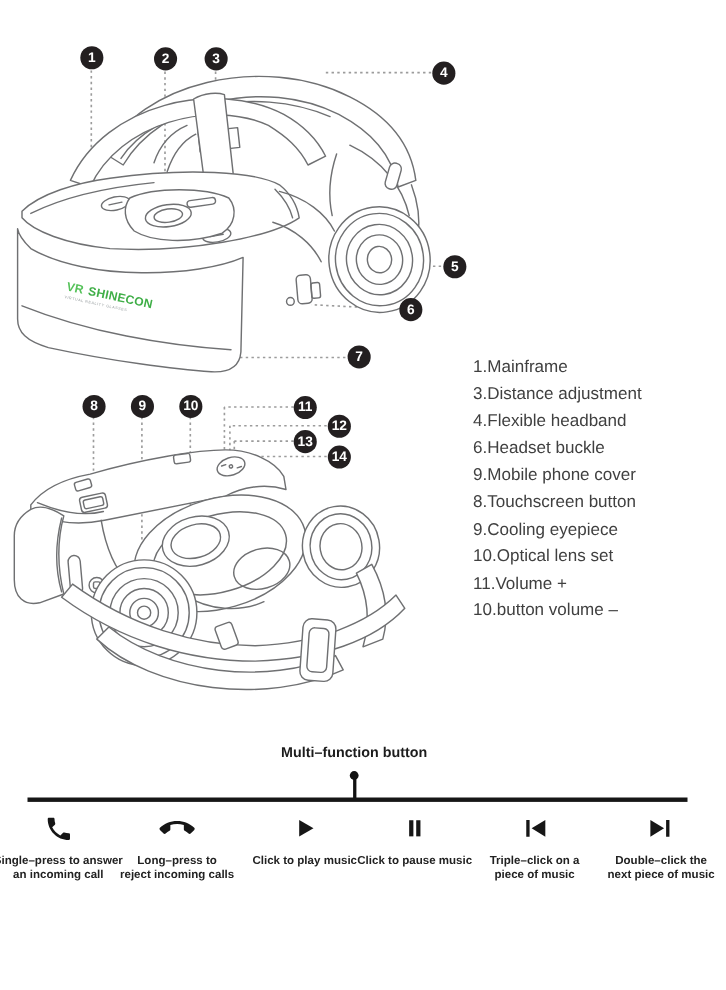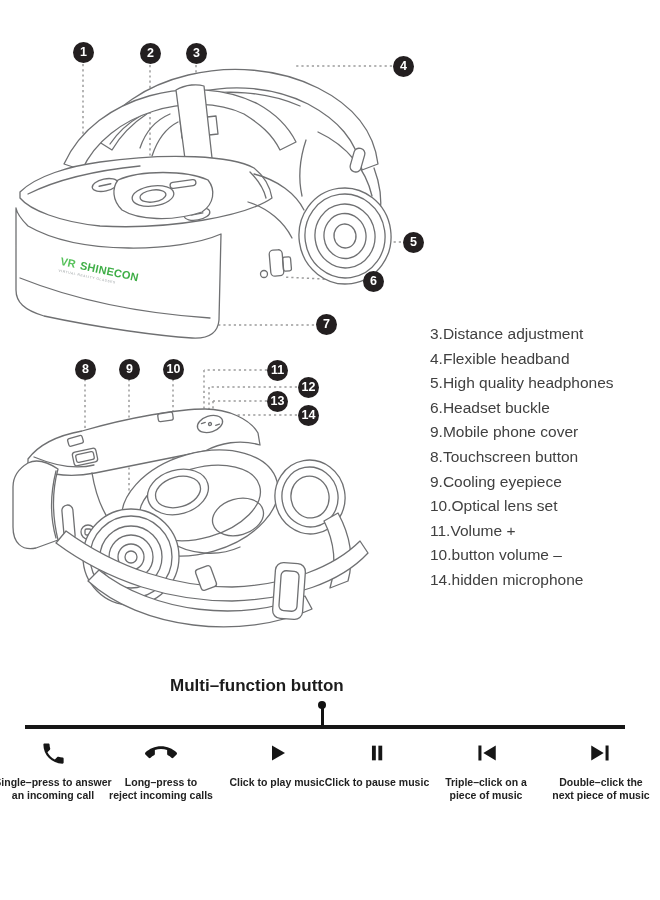--- a/index.html
+++ b/index.html
@@ -12,22 +12,22 @@
   .callout{position:absolute;width:21px;height:21px;border-radius:50%;background:#231f20;
            color:#fff;font-weight:bold;font-size:12.5px;line-height:21px;text-align:center;}
   .parts-list{position:absolute;left:430px;top:325px;margin:0;padding:0;list-style:none;}
   .parts-list li{height:24.6px;font-size:15.5px;color:#404040;white-space:nowrap;}
   .logo{position:absolute;left:62px;top:254px;transform:rotate(12deg);transform-origin:left top;
         line-height:11px;white-space:nowrap;}
   .logo .vr{font-weight:800;font-size:11px;color:#56c25a;letter-spacing:.2px;}
   .logo .shinecon{font-weight:800;font-size:11px;color:#3fae47;letter-spacing:.2px;}
   .logo .tagline{display:block;font-size:6px;color:#9aa0a2;letter-spacing:1px;
         transform:scale(.56);transform-origin:left top;margin-top:1px;}
-  .mf-title{position:absolute;left:170px;top:676px;width:304px;
-        font-size:17px;font-weight:600;color:#1c1c1c;}
+  .mf-title{position:absolute;left:170px;top:676px;width:304px;text-align:center;
+        font-size:13px;font-weight:600;color:#1c1c1c;}
   .pin-dot{position:absolute;left:318px;top:701px;width:8px;height:8px;border-radius:50%;background:#111;}
   .pin-stem{position:absolute;left:321px;top:706px;width:2.5px;height:20px;background:#111;}
   .mf-line{position:absolute;left:25px;top:725px;width:600px;height:4px;background:#161616;}
   .action{position:absolute;top:738px;display:flex;flex-direction:column;align-items:center;}
   .action .icon{height:30px;display:flex;align-items:center;justify-content:center;}
   .action .icon svg{position:static;fill:#161616;}
   .action-label{margin-top:8px;font-size:10.5px;line-height:13px;font-weight:700;color:#222;
         text-align:center;white-space:pre-line;}
 </style>
 </head>
@@ -200,31 +200,30 @@
   <div class="callout" style="left:316px;top:314px">7</div>
   <div class="callout" style="left:75px;top:359px">8</div>
   <div class="callout" style="left:119px;top:359px">9</div>
   <div class="callout" style="left:163px;top:359px">10</div>
   <div class="callout" style="left:267px;top:360px">11</div>
   <div class="callout" style="left:298px;top:377px">12</div>
   <div class="callout" style="left:267px;top:391px">13</div>
   <div class="callout" style="left:298px;top:405px">14</div>
 
   <ul class="parts-list">
+    <li>1.Mainframe</li>
     <li>3.Distance adjustment</li>
     <li>4.Flexible headband</li>
-    <li>5.High quality headphones</li>
     <li>6.Headset buckle</li>
     <li>9.Mobile phone cover</li>
     <li>8.Touchscreen button</li>
     <li>9.Cooling eyepiece</li>
     <li>10.Optical lens set</li>
     <li>11.Volume +</li>
     <li>10.button volume –</li>
-    <li>14.hidden microphone</li>
   </ul>
 
   <div class="mf-title">Multi–function button</div>
   <div class="pin-dot"></div>
   <div class="pin-stem"></div>
   <div class="mf-line"></div>
 
   <div class="action" style="left:-6px;width:118px">
     <span class="icon">
       <svg width="27" height="27" viewBox="0 0 24 24">

